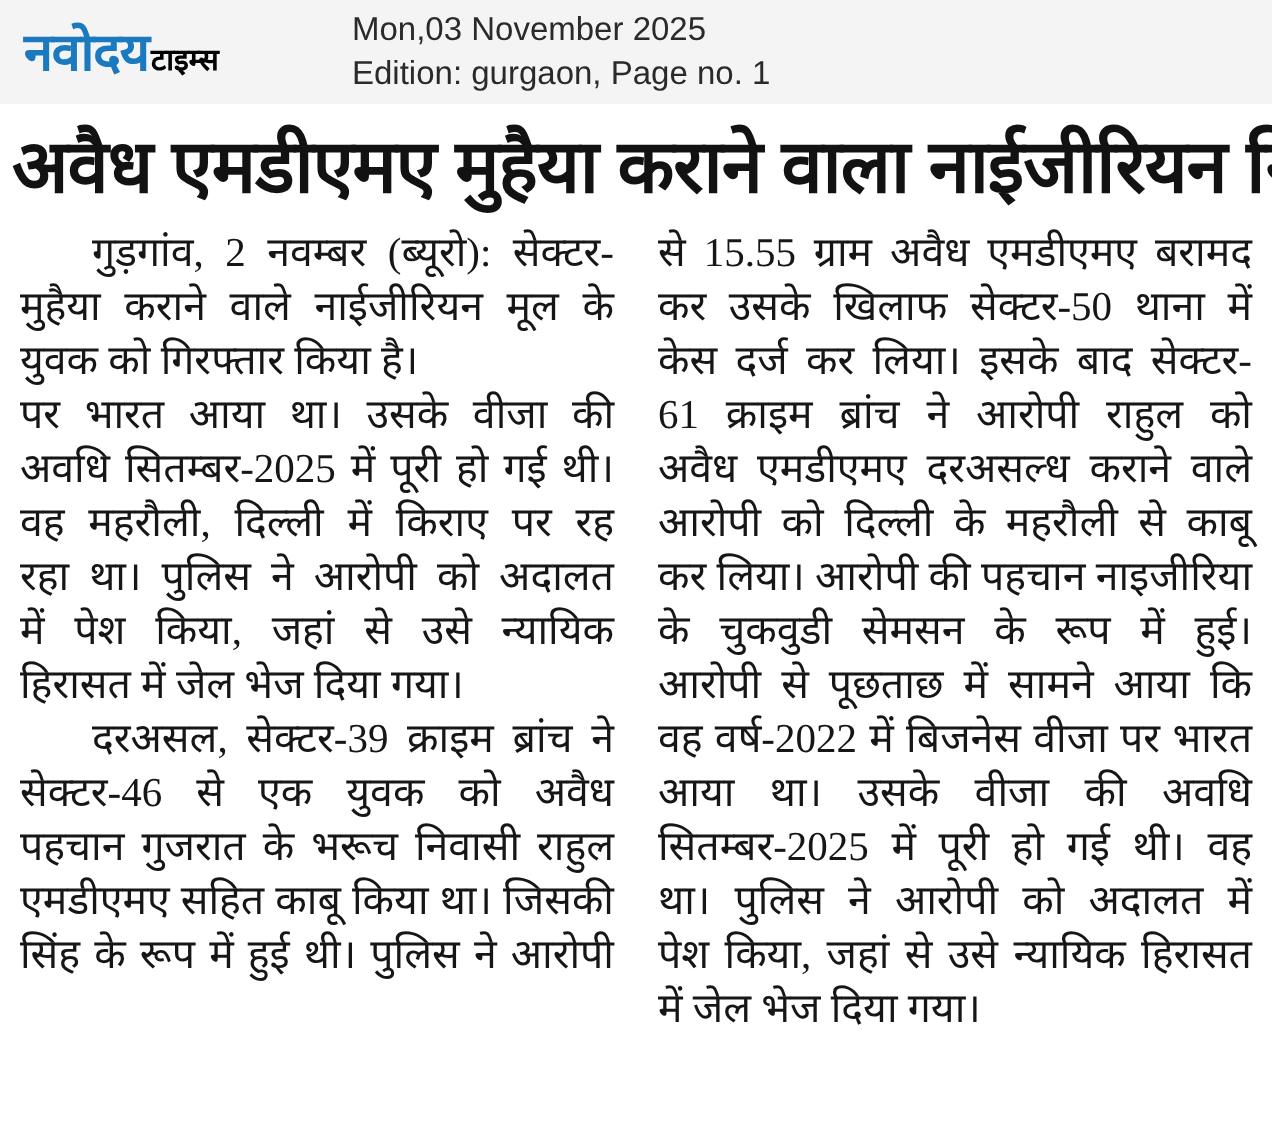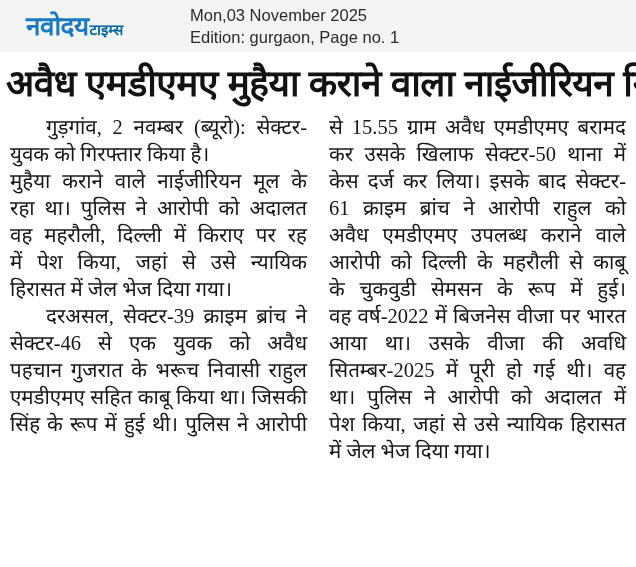--- a/index.html
+++ b/index.html
@@ -11,21 +11,21 @@
     overflow: hidden;
     font-family: "Liberation Serif", serif;
     color: #161616;
   }
   
   .masthead {
     height: 52px;
     background: #f4f4f4;
     display: flex;
     align-items: center;
-    padding: 0 0 0 26px;
+    padding: 0 0 0 12px;
     box-sizing: border-box;
   }
   .logo {
     display: flex;
     align-items: baseline;
     width: 150px;
     flex: 0 0 auto;
   }
   .logo-main {
     font-family: "Liberation Sans", sans-serif;
@@ -82,53 +82,57 @@
   .line.indent { text-indent: 36px; }
 </style>
 </head>
 <body>
 
 <div class="page">
 
   <header class="masthead">
     <div class="logo">
       <span class="logo-main" style="color: rgb(27, 122, 191);">नवोदय</span>
-      <span class="logo-sub" style="color: #0369a1;">टाइम्स</span>
+      <span class="logo-sub" style="color: #000000;">टाइम्स</span>
     </div>
     <div class="masthead-meta">
       <div>Mon,03 November 2025</div>
       <div>Edition: gurgaon, Page no. 1</div>
     </div>
   </header>
 
   <h1 class="headline">अवैध एमडीएमए मुहैया कराने वाला नाईजीरियन गिरफ्तार</h1>
 
   <main class="columns">
     <div class="col">
         <div class="line indent">गुड़गांव, 2 नवम्बर (ब्यूरो): सेक्टर-</div>
+        <div class="line">मुहैया कराने वाले नाईजीरियन मूल के</div>
         <div class="line end">युवक को गिरफ्तार किया है।</div>
-        <div class="line">मुहैया कराने वाले नाईजीरियन मूल के</div>
+        <div class="line">पर भारत आया था। उसके वीजा की</div>
+        <div class="line">अवधि सितम्बर-2025 में पूरी हो गई थी।</div>
+        <div class="line">वह महरौली, दिल्ली में किराए पर रह</div>
         <div class="line">रहा था। पुलिस ने आरोपी को अदालत</div>
-        <div class="line">वह महरौली, दिल्ली में किराए पर रह</div>
         <div class="line">में पेश किया, जहां से उसे न्यायिक</div>
         <div class="line end">हिरासत में जेल भेज दिया गया।</div>
         <div class="line indent">दरअसल, सेक्टर-39 क्राइम ब्रांच ने</div>
         <div class="line">सेक्टर-46 से एक युवक को अवैध</div>
         <div class="line">पहचान गुजरात के भरूच निवासी राहुल</div>
         <div class="line">एमडीएमए सहित काबू किया था। जिसकी</div>
         <div class="line">सिंह के रूप में हुई थी। पुलिस ने आरोपी</div>
       </div>
     <div class="col">
         <div class="line">से 15.55 ग्राम अवैध एमडीएमए बरामद</div>
         <div class="line">कर उसके खिलाफ सेक्टर-50 थाना में</div>
         <div class="line">केस दर्ज कर लिया। इसके बाद सेक्टर-</div>
         <div class="line">61 क्राइम ब्रांच ने आरोपी राहुल को</div>
-        <div class="line">अवैध एमडीएमए उपलब्ध कराने वाले</div>
+        <div class="line">अवैध एमडीएमए दरअसल्ध कराने वाले</div>
         <div class="line">आरोपी को दिल्ली के महरौली से काबू</div>
+        <div class="line">कर लिया। आरोपी की पहचान नाइजीरिया</div>
         <div class="line">के चुकवुडी सेमसन के रूप में हुई।</div>
+        <div class="line">आरोपी से पूछताछ में सामने आया कि</div>
         <div class="line">वह वर्ष-2022 में बिजनेस वीजा पर भारत</div>
         <div class="line">आया था। उसके वीजा की अवधि</div>
         <div class="line">सितम्बर-2025 में पूरी हो गई थी। वह</div>
         <div class="line">था। पुलिस ने आरोपी को अदालत में</div>
         <div class="line">पेश किया, जहां से उसे न्यायिक हिरासत</div>
         <div class="line end">में जेल भेज दिया गया।</div>
       </div>
   </main>
 
 </div>

